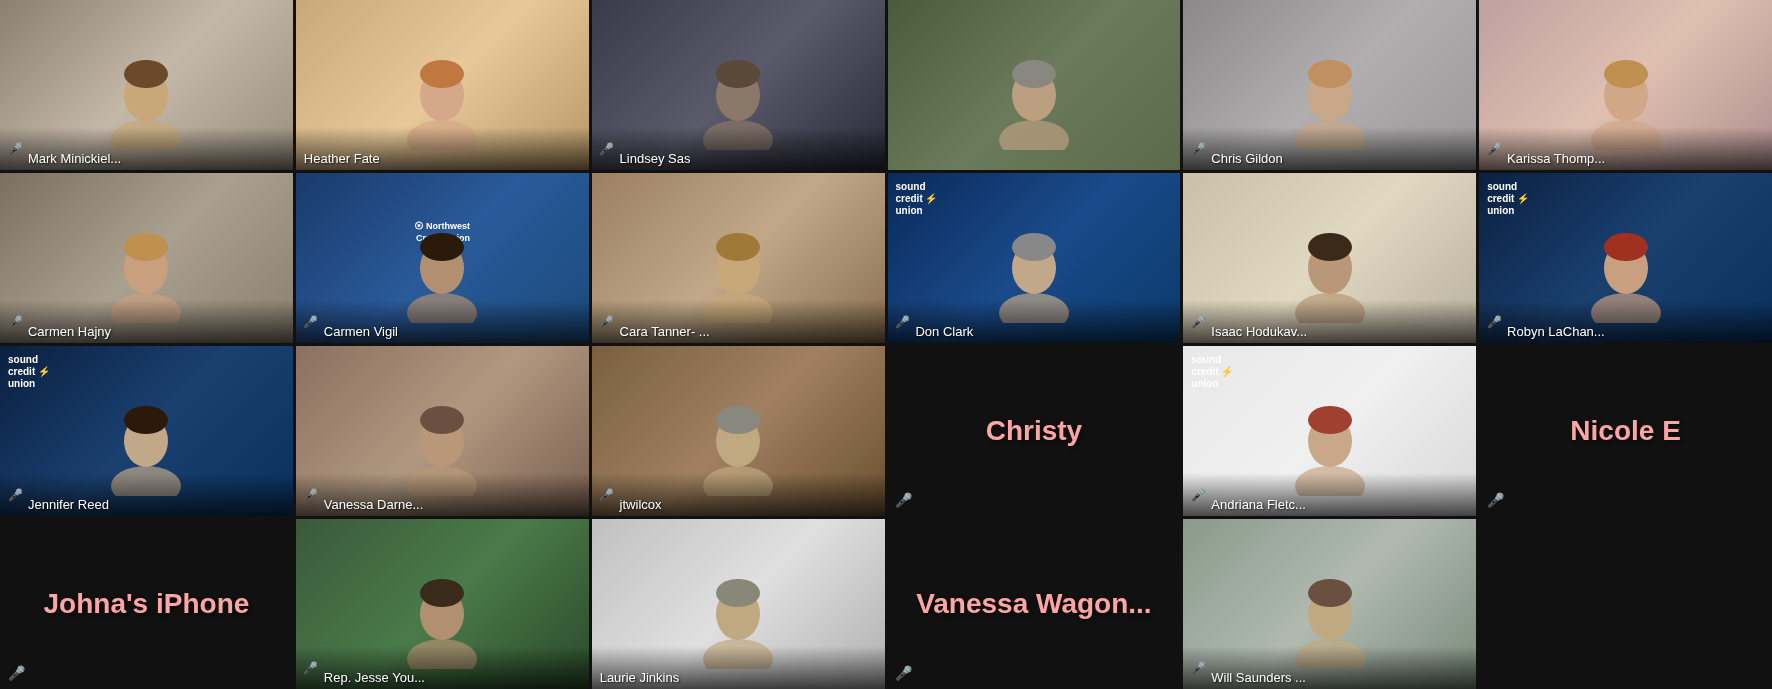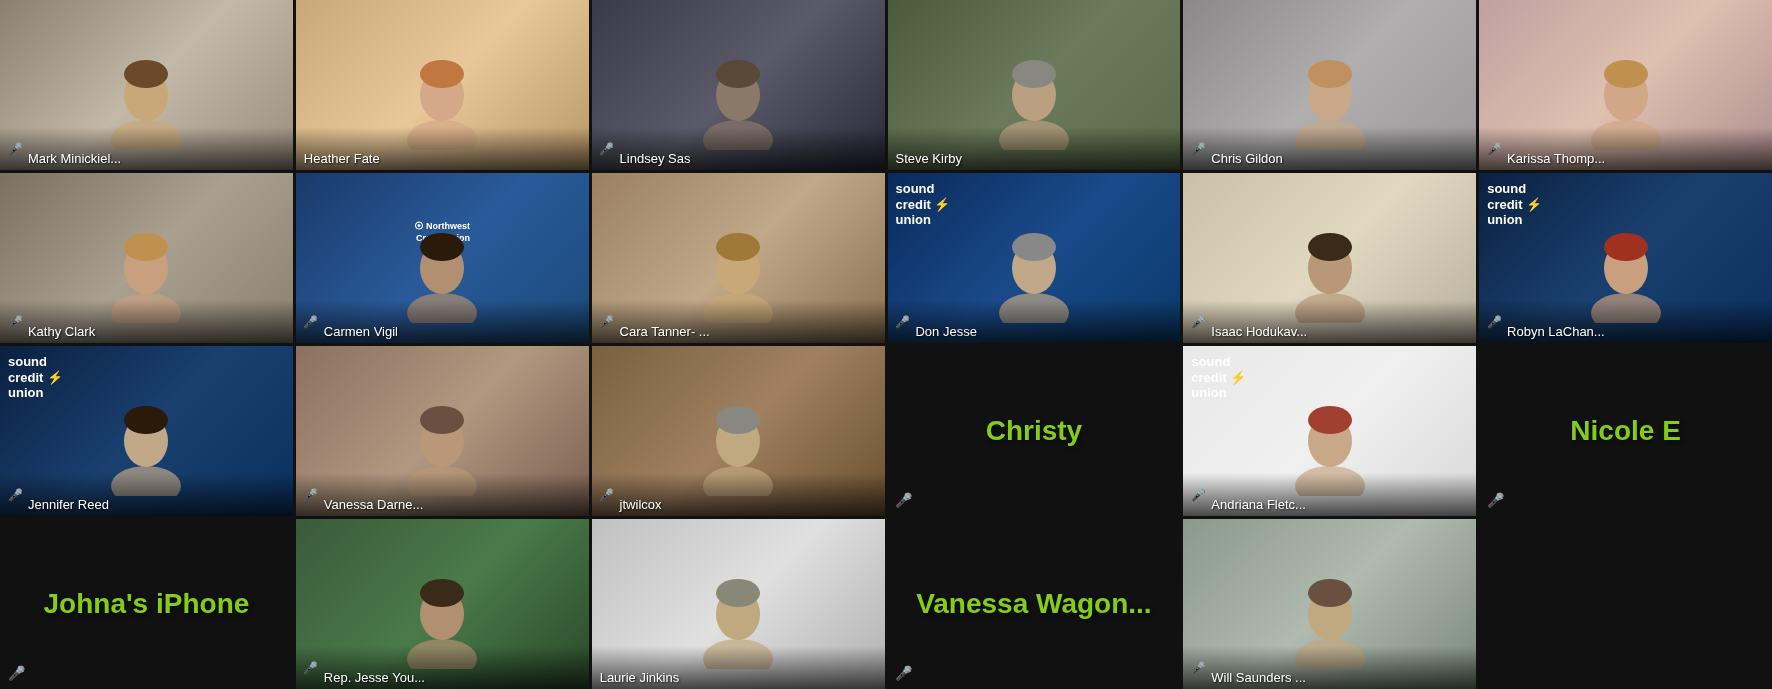--- a/index.html
+++ b/index.html
@@ -72,21 +72,21 @@
     .name-text {
       font-size: 13px;
       text-shadow: 1px 1px 2px rgba(0,0,0,0.8);
       margin-top: 20px;
     }
     .big-name {
       position: absolute;
       top: 50%;
       left: 50%;
       transform: translate(-50%, -50%);
-      color: #84cc16;
+      color: #fca5a5;
       font-size: 28px;
       font-weight: bold;
       text-align: left;
       white-space: nowrap;
       text-shadow: 2px 2px 4px rgba(0,0,0,0.5);
     }
     .mute-bottom {
       position: absolute;
       bottom: 8px;
       left: 8px;
@@ -94,21 +94,21 @@
     .highlighted {
       outline: 3px solid #aadd00;
       outline-offset: -3px;
       z-index: 10;
     }
     
     .scu-logo {
       position: absolute;
       top: 8px;
       left: 8px;
-      font-size: 13px;
+      font-size: 10px;
       font-weight: bold;
       color: white;
       line-height: 1.2;
     }
     .nw-logo {
       position: absolute;
       top: 8px;
       left: 50%;
       transform: translateX(-50%);
       font-size: 9px;
@@ -161,23 +161,20 @@
         </div>
       </div>
     </div>
     <div class="cell highlighted">
       <div class="cell-inner bg-green-study">
         <svg width="80" height="90" viewBox="0 0 80 90" style="position:absolute;bottom:20px;left:50%;transform:translateX(-50%);">
     <ellipse cx="40" cy="35" rx="22" ry="26" fill="#baa080"></ellipse>
     <ellipse cx="40" cy="14" rx="22" ry="14" fill="#888880"></ellipse>
     <ellipse cx="40" cy="80" rx="35" ry="20" fill="#baa080" opacity="0.7"></ellipse>
   </svg>
-        <div class="name-label">
-          <span class="name-text">Steve Kirby</span>
-        </div>
       </div>
     </div>
     <div class="cell ">
       <div class="cell-inner bg-gray-light">
         <svg width="80" height="90" viewBox="0 0 80 90" style="position:absolute;bottom:20px;left:50%;transform:translateX(-50%);">
     <ellipse cx="40" cy="35" rx="22" ry="26" fill="#c8a888"></ellipse>
     <ellipse cx="40" cy="14" rx="22" ry="14" fill="#c09060"></ellipse>
     <ellipse cx="40" cy="80" rx="35" ry="20" fill="#c8a888" opacity="0.7"></ellipse>
   </svg>
         <div class="name-label">
@@ -201,21 +198,21 @@
     </div>
     <div class="cell ">
       <div class="cell-inner bg-office">
         <svg width="80" height="90" viewBox="0 0 80 90" style="position:absolute;bottom:20px;left:50%;transform:translateX(-50%);">
     <ellipse cx="40" cy="35" rx="22" ry="26" fill="#c8a080"></ellipse>
     <ellipse cx="40" cy="14" rx="22" ry="14" fill="#c09050"></ellipse>
     <ellipse cx="40" cy="80" rx="35" ry="20" fill="#c8a080" opacity="0.7"></ellipse>
   </svg>
         <div class="name-label">
           <span style="color:#e05050;font-size:12px;">🎤</span>
-          <span class="name-text">Kathy Clark</span>
+          <span class="name-text">Carmen Hajny</span>
         </div>
       </div>
     </div>
     <div class="cell ">
       <div class="cell-inner bg-northwest-blue">
         <div class="nw-logo">⦿ Northwest<br>Credit Union</div>
         <svg width="80" height="90" viewBox="0 0 80 90" style="position:absolute;bottom:20px;left:50%;transform:translateX(-50%);">
     <ellipse cx="40" cy="35" rx="22" ry="26" fill="#b09070"></ellipse>
     <ellipse cx="40" cy="14" rx="22" ry="14" fill="#2a1a0a"></ellipse>
     <ellipse cx="40" cy="80" rx="35" ry="20" fill="#b09070" opacity="0.7"></ellipse>
@@ -242,21 +239,21 @@
     <div class="cell ">
       <div class="cell-inner bg-sound-blue">
         <div class="scu-logo">sound<br>credit ⚡<br>union</div>
         <svg width="80" height="90" viewBox="0 0 80 90" style="position:absolute;bottom:20px;left:50%;transform:translateX(-50%);">
     <ellipse cx="40" cy="35" rx="22" ry="26" fill="#c0a888"></ellipse>
     <ellipse cx="40" cy="14" rx="22" ry="14" fill="#888888"></ellipse>
     <ellipse cx="40" cy="80" rx="35" ry="20" fill="#c0a888" opacity="0.7"></ellipse>
   </svg>
         <div class="name-label">
           <span style="color:#e05050;font-size:12px;">🎤</span>
-          <span class="name-text">Don Jesse</span>
+          <span class="name-text">Don Clark</span>
         </div>
       </div>
     </div>
     <div class="cell ">
       <div class="cell-inner bg-beige-room">
         <svg width="80" height="90" viewBox="0 0 80 90" style="position:absolute;bottom:20px;left:50%;transform:translateX(-50%);">
     <ellipse cx="40" cy="35" rx="22" ry="26" fill="#b89878"></ellipse>
     <ellipse cx="40" cy="14" rx="22" ry="14" fill="#3a2a1a"></ellipse>
     <ellipse cx="40" cy="80" rx="35" ry="20" fill="#b89878" opacity="0.7"></ellipse>
   </svg>

